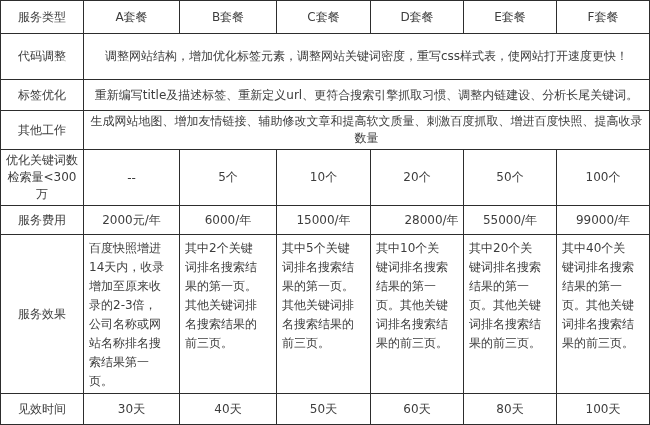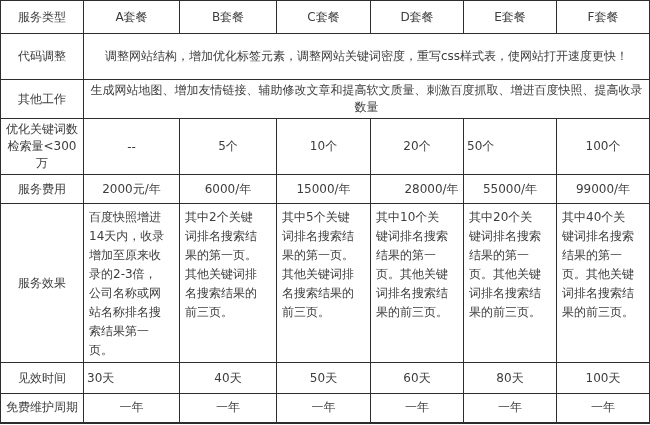--- a/index.html
+++ b/index.html
@@ -69,33 +69,37 @@
     <th>D套餐</th>
     <th>E套餐</th>
     <th>F套餐</th>
   </tr>
 
   <tr class="r-code">
     <td>代码调整</td>
     <td colspan="6">调整网站结构，增加优化标签元素，调整网站关键词密度，重写css样式表，使网站打开速度更快！</td>
   </tr>
 
+  <tr class="r-tag">
+    <td>标签优化</td>
+    <td colspan="6">重新编写title及描述标签、重新定义url、更符合搜索引擎抓取习惯、调整内链建设、分析长尾关键词。</td>
+  </tr>
 
   <tr class="r-other">
     <td>其他工作</td>
     <td colspan="6">生成网站地图、增加友情链接、辅助修改文章和提高软文质量、刺激百度抓取、增进百度快照、提高收录数量</td>
   </tr>
 
   <tr class="r-kw">
     <td>优化关键词数检索量&lt;300万</td>
     <td class="plan-cell" style="text-align: center; vertical-align: middle; line-height: normal;">--</td>
     <td class="plan-cell" style="text-align: center; vertical-align: middle; line-height: normal;">5个</td>
     <td class="plan-cell" style="text-align: center; vertical-align: middle; line-height: normal;">10个</td>
     <td class="plan-cell" style="text-align: center; vertical-align: middle; line-height: normal;">20个</td>
-    <td class="plan-cell" style="text-align: left; vertical-align: middle; line-height: normal;">50个</td>
+    <td class="plan-cell" style="text-align: center; vertical-align: middle; line-height: normal;">50个</td>
     <td class="plan-cell" style="text-align: center; vertical-align: middle; line-height: normal;">100个</td>
   </tr>
 
   <tr class="r-fee">
     <td>服务费用</td>
     <td class="plan-cell" style="text-align: center; vertical-align: middle; line-height: normal;">2000元/年</td>
     <td class="plan-cell" style="text-align: center; vertical-align: middle; line-height: normal;">6000/年</td>
     <td class="plan-cell" style="text-align: center; vertical-align: middle; line-height: normal;">15000/年</td>
     <td class="plan-cell" style="text-align: center; vertical-align: middle; line-height: normal; padding-left: 32px;">28000/年</td>
     <td class="plan-cell" style="text-align: center; vertical-align: middle; line-height: normal;">55000/年</td>
@@ -107,21 +111,21 @@
     <td class="plan-cell">百度快照增进14天内，收录增加至原来收录的2-3倍，公司名称或网站名称排名搜索结果第一页。</td>
     <td class="plan-cell">其中2个关键词排名搜索结果的第一页。其他关键词排名搜索结果的前三页。</td>
     <td class="plan-cell">其中5个关键词排名搜索结果的第一页。其他关键词排名搜索结果的前三页。</td>
     <td class="plan-cell">其中10个关键词排名搜索结果的第一页。其他关键词排名搜索结果的前三页。</td>
     <td class="plan-cell">其中20个关键词排名搜索结果的第一页。其他关键词排名搜索结果的前三页。</td>
     <td class="plan-cell">其中40个关键词排名搜索结果的第一页。其他关键词排名搜索结果的前三页。</td>
   </tr>
 
   <tr class="r-time">
     <td>见效时间</td>
-    <td class="plan-cell" style="text-align: left; vertical-align: middle; line-height: normal;">30天</td>
+    <td class="plan-cell" style="text-align: center; vertical-align: middle; line-height: normal;">30天</td>
     <td class="plan-cell" style="vertical-align: middle; line-height: normal;">40天</td>
     <td class="plan-cell" style="text-align: center; vertical-align: middle; line-height: normal;">50天</td>
     <td class="plan-cell" style="text-align: center; vertical-align: middle; line-height: normal;">60天</td>
     <td class="plan-cell" style="text-align: center; vertical-align: middle; line-height: normal;">80天</td>
     <td class="plan-cell" style="text-align: center; vertical-align: middle; line-height: normal;">100天</td>
   </tr>
 
   <tr class="r-maint">
     <td>免费维护周期</td>
     <td class="plan-cell" style="text-align: center; vertical-align: middle; line-height: normal;">一年</td>

